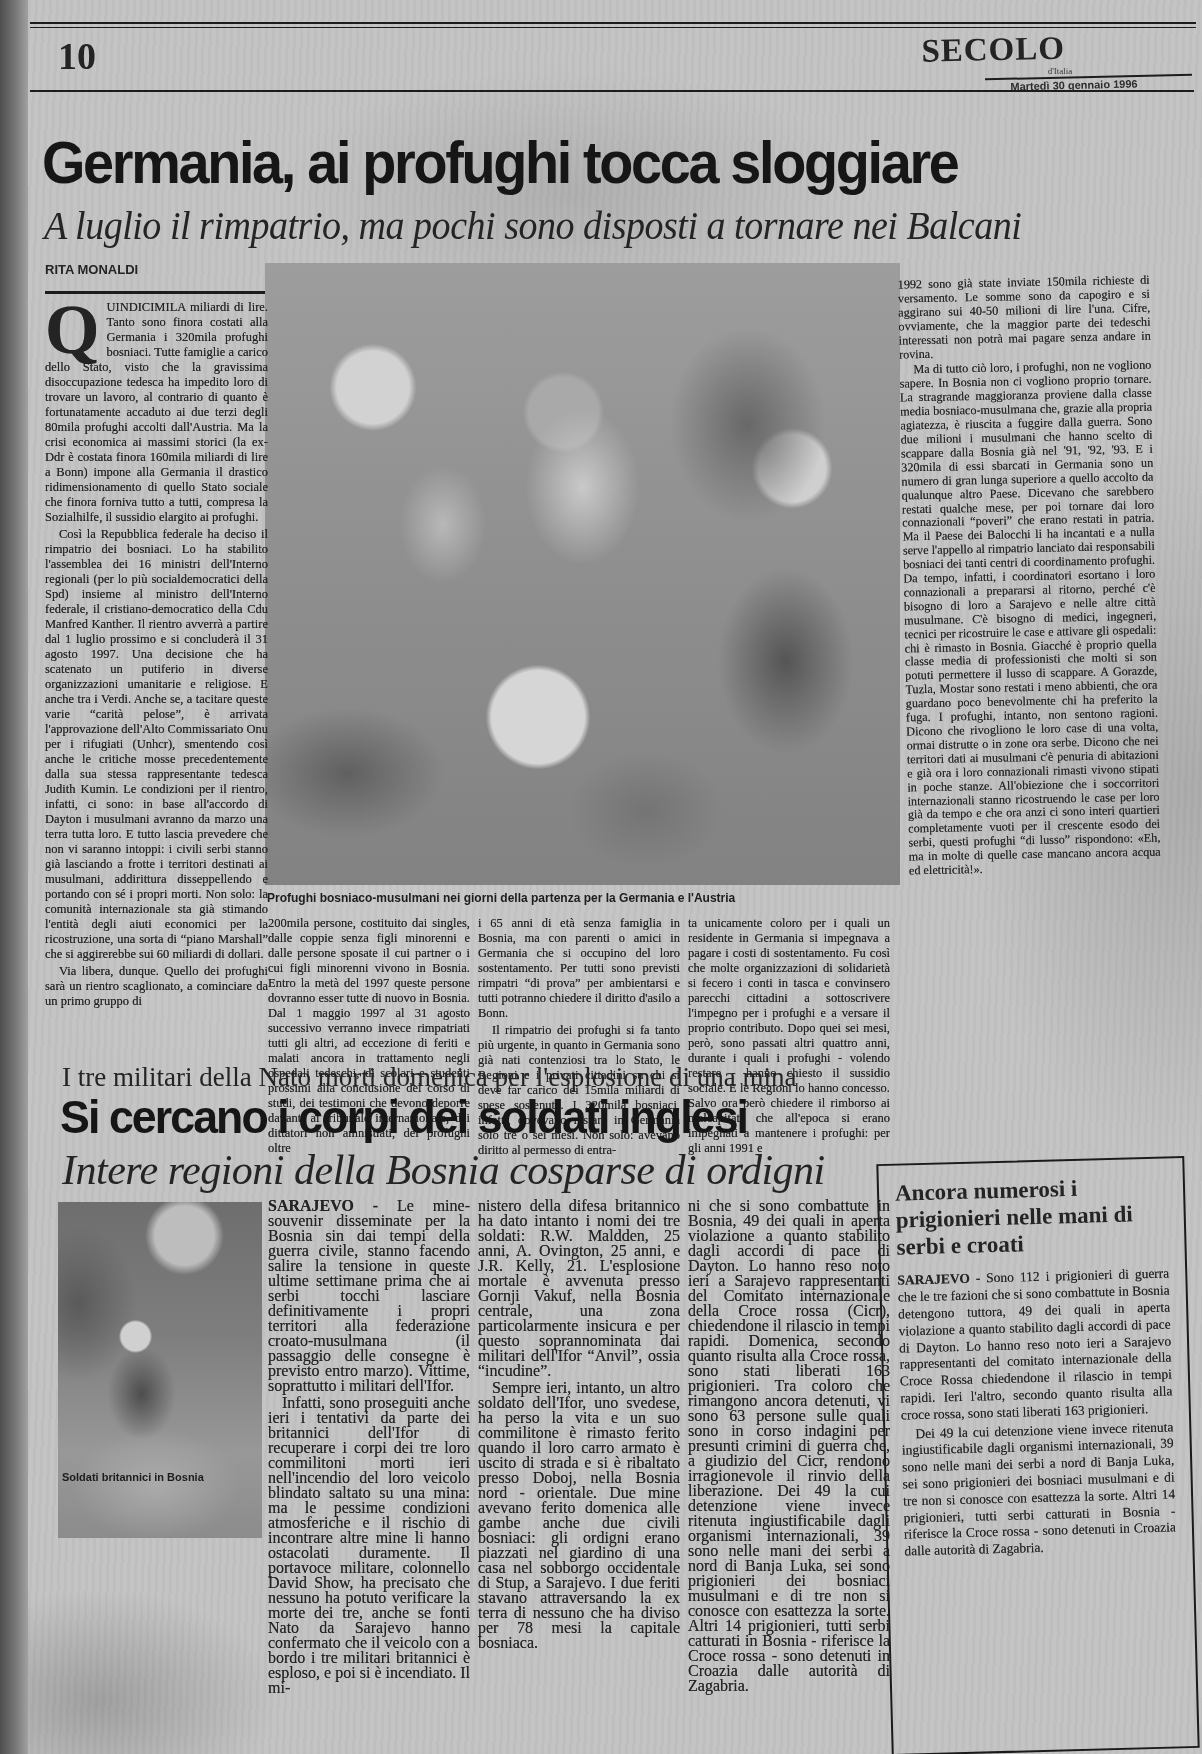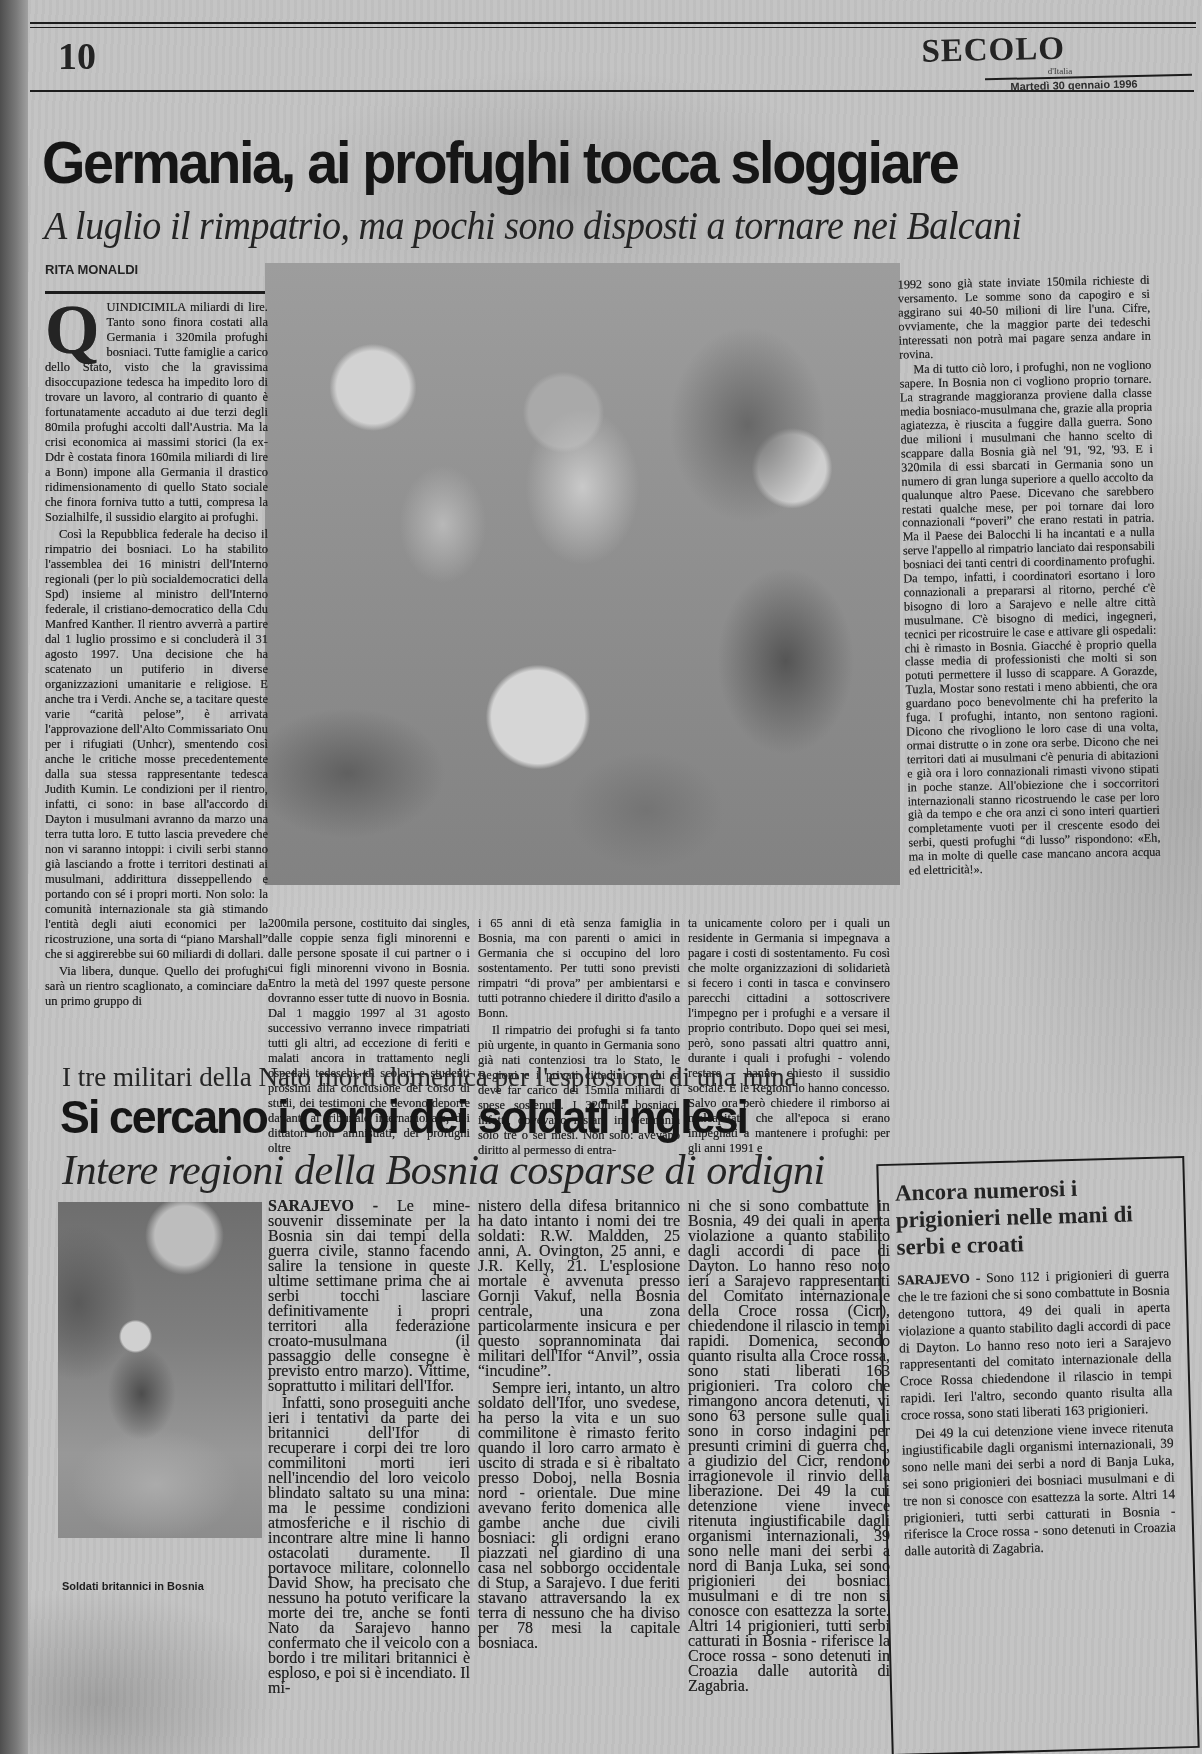--- a/index.html
+++ b/index.html
@@ -73,21 +73,21 @@
       background:
         radial-gradient(circle at 62% 10%, #bdbdbd 0 9%, transparent 12%),
         radial-gradient(circle at 38% 40%, #d0d0d0 0 6%, transparent 7%),
         radial-gradient(ellipse 55px 75px at 41% 57%, #4d4d4d, transparent 62%),
         radial-gradient(ellipse 120px 80px at 48% 84%, #ababab, transparent 70%),
         radial-gradient(ellipse 90px 120px at 10% 30%, #5a5a5a, transparent 65%),
         linear-gradient(180deg,#6e6e6e 0%,#7e7e7e 40%,#989898 75%,#8c8c8c 100%);}
   .caption{position:absolute;font-family:"Liberation Sans",sans-serif;font-weight:bold;
         font-size:12px;color:#1d1d1d;}
   .caption1{left:267px;top:891px;width:632px;}
-  .caption2{left:62px;top:1580px;width:200px;font-size:11px;}
+  .caption2{left:62px;top:1471px;width:200px;font-size:11px;}
 
   
   .kicker2{position:absolute;left:62px;top:1062px;font-size:27px;white-space:nowrap;}
   .headline2{position:absolute;left:60px;top:1089px;font-family:"Liberation Sans",sans-serif;
         font-weight:bold;font-size:47px;letter-spacing:-2px;color:#161616;
         transform:scaleX(.95);transform-origin:left;white-space:nowrap;}
   .subhead2{position:absolute;left:62px;top:1146px;font-style:italic;font-size:42px;
         letter-spacing:-.5px;white-space:nowrap;}
   .a2col{font-size:16px;line-height:15px;}
   .a2c1{left:268px;top:1198px;width:202px;height:552px;}
@@ -120,20 +120,21 @@
   <div class="masthead-sub">d'Italia</div>
   <div class="rule" style="left:985px;right:10px;top:76px;height:2px;transform:rotate(-1.3deg);"></div>
   <div class="dateline">Martedì 30 gennaio 1996</div>
   <div class="rule" style="left:30px;right:8px;top:90px;height:2px;"></div>
 
   <div class="headline1">Germania, ai profughi tocca sloggiare</div>
   <div class="subhead1">A luglio il rimpatrio, ma pochi sono disposti a tornare nei Balcani</div>
   <div class="byline">RITA MONALDI</div>
 
   <div class="photo photo1"></div>
+  <div class="caption caption1">Profughi bosniaco-musulmani nei giorni della partenza per la Germania e l'Austria</div>
 
   <div class="bodytext col1">
     <p><span class="dropcap">Q</span><span>UINDICIMILA miliardi di lire. Tanto sono finora costati alla Germania i 320mila profughi bosniaci. Tutte famiglie a carico dello Stato, visto che la gravissima disoccupazione tedesca ha impedito loro di trovare un lavoro, al contrario di quanto è fortunatamente accaduto ai due terzi degli 80mila profughi accolti dall'Austria. Ma la crisi economica ai massimi storici (la ex-Ddr è costata finora 160mila miliardi di lire a Bonn) impone alla Germania il drastico ridimensionamento di quello Stato sociale che finora forniva tutto a tutti, compresa la Sozialhilfe, il sussidio elargito ai profughi.</span></p>
     <p>Così la Repubblica federale ha deciso il rimpatrio dei bosniaci. Lo ha stabilito l'assemblea dei 16 ministri dell'Interno regionali (per lo più socialdemocratici della Spd) insieme al ministro dell'Interno federale, il cristiano-democratico della Cdu Manfred Kanther. Il rientro avverrà a partire dal 1 luglio prossimo e si concluderà il 31 agosto 1997. Una decisione che ha scatenato un putiferio in diverse organizzazioni umanitarie e religiose. E anche tra i Verdi. Anche se, a tacitare queste varie “carità pelose”, è arrivata l'approvazione dell'Alto Commissariato Onu per i rifugiati (Unhcr), smentendo così anche le critiche mosse precedentemente dalla sua stessa rappresentante tedesca Judith Kumin. Le condizioni per il rientro, infatti, ci sono: in base all'accordo di Dayton i musulmani avranno da marzo una terra tutta loro. E tutto lascia prevedere che non vi saranno intoppi: i civili serbi stanno già lasciando a frotte i territori destinati ai musulmani, addirittura disseppellendo e portando con sé i propri morti. Non solo: la comunità internazionale sta già stimando l'entità degli aiuti economici per la ricostruzione, una sorta di “piano Marshall” che si aggirerebbe sui 60 miliardi di dollari.</p>
     <p>Via libera, dunque. Quello dei profughi sarà un rientro scaglionato, a cominciare da un primo gruppo di</p>
   </div>
   <div class="bodytext col2">
     <p>200mila persone, costituito dai singles, dalle coppie senza figli minorenni e dalle persone sposate il cui partner o i cui figli minorenni vivono in Bosnia. Entro la metà del 1997 queste persone dovranno esser tutte di nuovo in Bosnia. Dal 1 maggio 1997 al 31 agosto successivo verranno invece rimpatriati tutti gli altri, ad eccezione di feriti e malati ancora in trattamento negli ospedali tedeschi, di scolari e studenti prossimi alla conclusione del corso di studi, dei testimoni che devono deporre davanti al tribunale internazionale, dei dittatori non amnistiati, dei profughi oltre</p>
   </div>
   <div class="bodytext col3">

